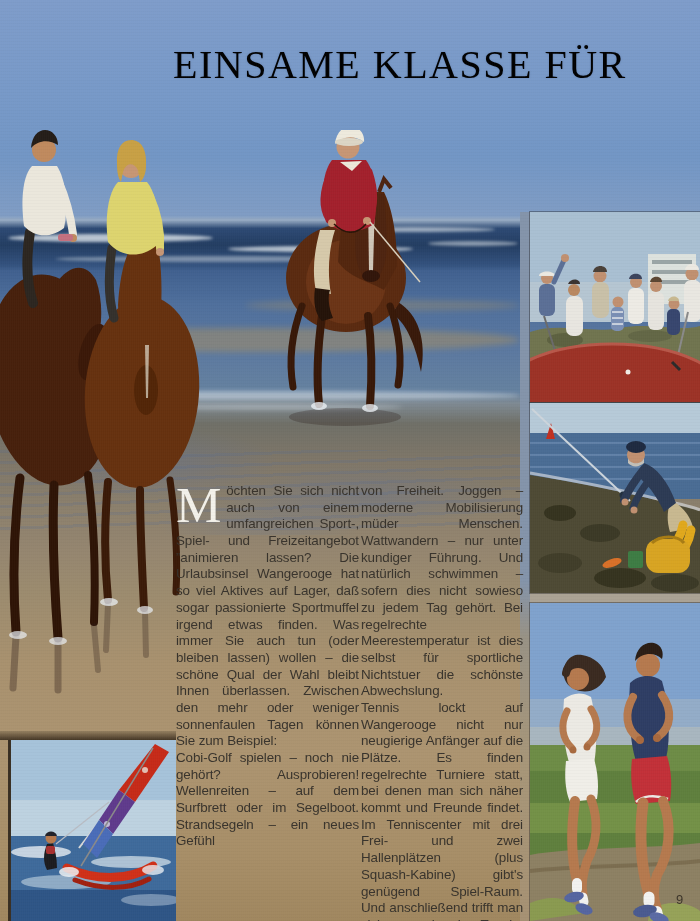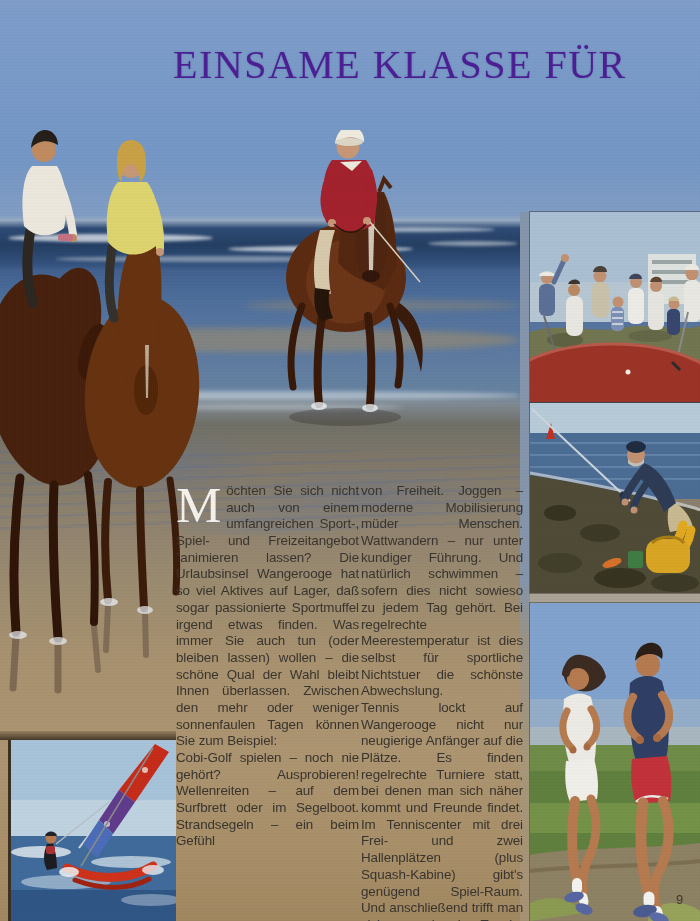--- a/index.html
+++ b/index.html
@@ -21,21 +21,21 @@
   .sandbar{background:rgba(162,142,102,.55);border-radius:50%;filter:blur(3px);z-index:1;}
   .foamline{background:rgba(228,234,240,.5);border-radius:50%;filter:blur(2px);z-index:1;}
   .pools{z-index:1;background:
     radial-gradient(ellipse 40% 50% at 28% 35%, rgba(92,112,150,.40), transparent 65%),
     radial-gradient(ellipse 45% 45% at 72% 65%, rgba(92,112,150,.33), transparent 65%),
     radial-gradient(ellipse 30% 40% at 50% 90%, rgba(100,118,152,.25), transparent 70%);}
   .wetstripes{z-index:1;background:repeating-linear-gradient(178deg,
     rgba(88,108,144,.22) 0 3px, transparent 3px 11px);}
 
   
-  .title{left:173px;top:44px;z-index:3;color:#4c1d95;
+  .title{left:173px;top:44px;z-index:3;color:#000000;
     font-family:"Liberation Serif",serif;font-size:40px;line-height:1.06;
     letter-spacing:1.5px;font-weight:400;text-shadow:0 0 2px rgba(60,80,120,.35);}
 
   
   .col{z-index:4;color:#38332c;font-size:13.4px;line-height:1.245;
        text-align:justify;letter-spacing:-.1px;}
   .col p{margin:0;}
   .dropcap{float:left;font-family:"Liberation Serif",serif;font-size:51px;
     line-height:.8;padding:2px 5px 0 0;color:#f3f1ea;font-weight:400;}
   .col1{left:176px;top:483px;width:183px;}
@@ -317,21 +317,21 @@
         <circle cx="40" cy="98" r="5.5" fill="#b5794e"></circle>
         <path d="M34,96 C35,90 45,90 46,96 Z" fill="#22222a"></path>
         <rect x="35" y="106" width="9" height="8" rx="2" fill="#a83030"></rect>
         <path d="M45,104 L98,62" stroke="#b8bcc4" stroke-width="1.2"></path>
       </g>
     </svg>
   </div>
 
   <div class="abs col col1">
     <p><span class="dropcap">M</span><span>öchten Sie sich nicht auch von einem umfangreichen Sport-, Spiel- und Freizeitangebot ”animieren lassen? Die Urlaubsinsel Wangerooge hat so viel Aktives auf Lager, daß sogar passionierte Sportmuffel irgend etwas finden. Was immer Sie auch tun (oder bleiben lassen) wollen – die schöne Qual der Wahl bleibt Ihnen überlassen. Zwischen den mehr oder weniger sonnenfaulen Tagen können Sie zum Beispiel:</span></p>
-    <p>Cobi-Golf spielen – noch nie gehört? Ausprobieren! Wellenreiten – auf dem Surfbrett oder im Segelboot. Strandsegeln – ein beim Gefühl</p>
+    <p>Cobi-Golf spielen – noch nie gehört? Ausprobieren! Wellenreiten – auf dem Surfbrett oder im Segelboot. Strandsegeln – ein neues Gefühl</p>
   </div>
   <div class="abs col col2">
     <p>von Freiheit. Joggen – moderne Mobilisierung müder Menschen. Wattwandern – nur unter kundiger Führung. Und natürlich schwimmen – sofern dies nicht sowieso zu jedem Tag gehört. Bei regelrechte Meerestemperatur ist dies selbst für sportliche Nichtstuer die schönste Abwechslung.</p>
     <p>Tennis lockt auf Wangerooge nicht nur neugierige Anfänger auf die Plätze. Es finden regelrechte Turniere statt, bei denen man sich näher kommt und Freunde findet. Im Tenniscenter mit drei Frei- und zwei Hallenplätzen (plus Squash-Kabine) gibt's genügend Spiel-Raum. Und anschließend trifft man sich zwanglos im Tennis-Café.</p>
   </div>
 
   <div class="abs pagenum">9</div>
 
   <div class="abs grain"></div>
 </div>

